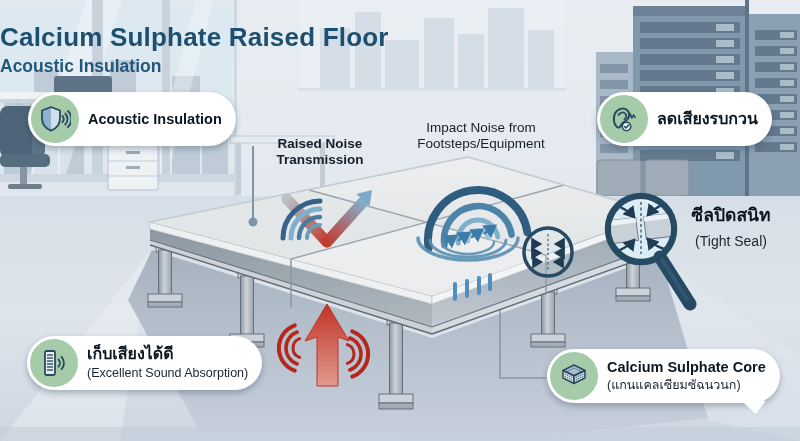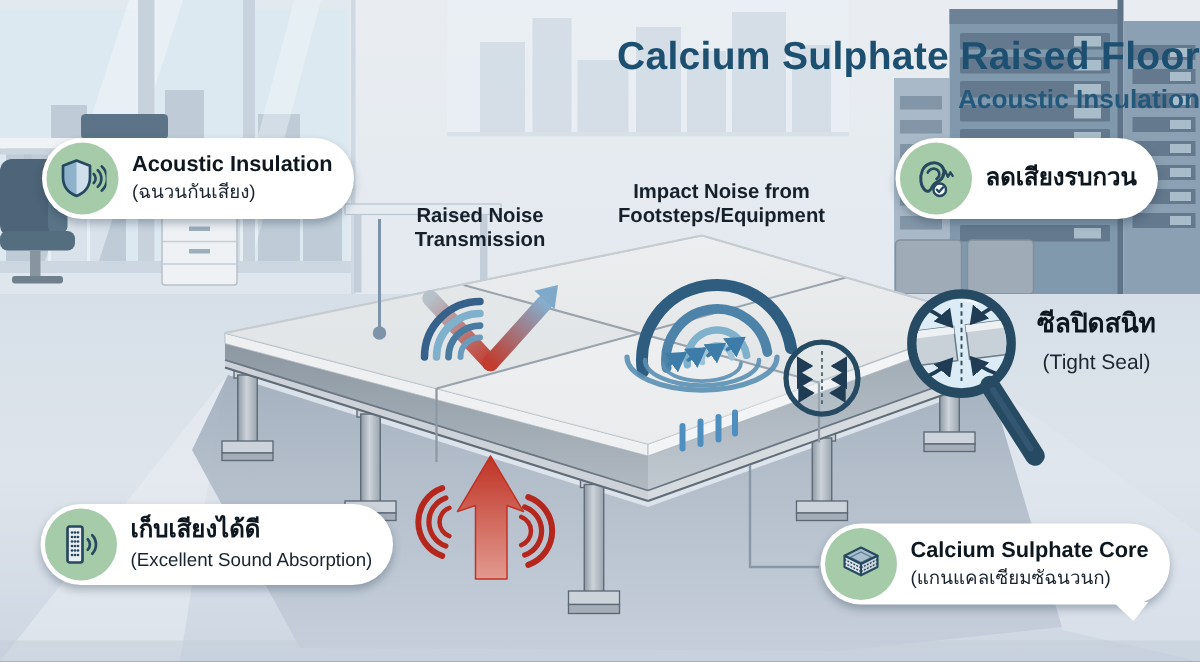--- a/index.html
+++ b/index.html
@@ -5,28 +5,28 @@
   html,body { margin:0; padding:0; background:#8a97a6; }
   * { box-sizing:border-box; }
   #stage {
     position:relative; width:800px; height:441px; overflow:hidden;
     font-family:"Liberation Sans","DejaVu Sans",sans-serif;
     background:linear-gradient(180deg,#e9edf2 0%,#e3e9ef 45%,#d8e0e9 100%);
   }
   #scene-svg { position:absolute; left:0; top:0; }
 
   
-  #title-block { position:absolute; left:0; top:22px; width:100%; text-align:right; pointer-events:none;padding-left:20px; }
+  #title-block { position:absolute; left:0; top:22px; width:100%; text-align:left; pointer-events:none; }
   #title-main { font-size:26px; font-weight:bold; color:#1d4f70; letter-spacing:.2px; }
   #title-sub  { font-size:17.5px; font-weight:600; color:#24587a; margin-top:3px; }
 
   
   .note { position:absolute; text-align:center; white-space:pre-line; color:#15202b; line-height:1.18; }
   #note-reduced  { left:256px; top:136px; width:128px; font-size:13.5px; font-weight:700; }
-  #note-impact   { left:398px; top:120px; width:166px; font-size:13.5px; font-weight:700; }
+  #note-impact   { left:398px; top:120px; width:166px; font-size:13.5px; font-weight:400; }
   #note-airborne { left:266px; top:376px; width:128px; font-size:14px;   font-weight:700; }
   #seal-title { position:absolute; left:674px; top:201px; width:114px; text-align:center;
                 font-size:17.5px; font-weight:bold; color:#0d161e; }
   #seal-sub   { position:absolute; left:674px; top:233px; width:114px; text-align:center;
                 font-size:14px; color:#1b2631; }
 
   
   .callout { position:absolute; display:flex; align-items:center; gap:9px;
              background:#ffffff; border-radius:30px; padding:3px 14px 3px 3px;
              box-shadow:0 3px 6px rgba(35,55,75,.32); }
@@ -421,21 +421,20 @@
       <path d="M12 4 L21 7.5 V15 C21 21.5 17.3 25.6 12 27.6 C6.7 25.6 3 21.5 3 15 V7.5 Z" fill="none" stroke="#27495f" stroke-width="1.8" stroke-linejoin="round"></path>
       <g fill="none" stroke="#27495f" stroke-width="1.8" stroke-linecap="round">
         <path d="M23.5 13 A4.2 4.2 0 0 1 23.5 19"></path>
         <path d="M26.2 10.5 A7.6 7.6 0 0 1 26.2 21.5"></path>
         <path d="M28.9 8 A11 11 0 0 1 28.9 24"></path>
       </g>
     </svg>
   </div>
   <div class="callout-text">
     <div class="c-title">Acoustic Insulation</div>
-    <div class="c-sub">(ฉนวนกันเสียง)</div>
   </div>
 </div>
 
 <div class="callout" id="callout-tr">
   <div class="badge">
     <svg width="32" height="32" viewBox="0 0 32 32">
       <path d="M9 24 C5.5 21 5 15 7 10.5 C9.3 5.6 15.5 4.2 19 7 C22.3 9.7 21.8 14.6 18.8 17 C16.3 19 14.3 18.8 13.3 21.6 C12.4 24.3 10.5 25.2 9 24 Z" fill="none" stroke="#27495f" stroke-width="2" stroke-linejoin="round"></path>
       <path d="M10.5 12 C11.8 9.2 15.6 8.6 17.4 10.8 C18.9 12.7 18.3 15.2 16.4 16.3" fill="none" stroke="#27495f" stroke-width="1.8" stroke-linecap="round"></path>
       <path d="M20.5 13.5 l1.7-2.6 1.7 4 1.7-3 1.5 2.4" fill="none" stroke="#27495f" stroke-width="1.6" stroke-linecap="round" stroke-linejoin="round"></path>
       <circle cx="18.5" cy="23.5" r="4.2" fill="#f2f7f3" stroke="#27495f" stroke-width="1.6"></circle>

